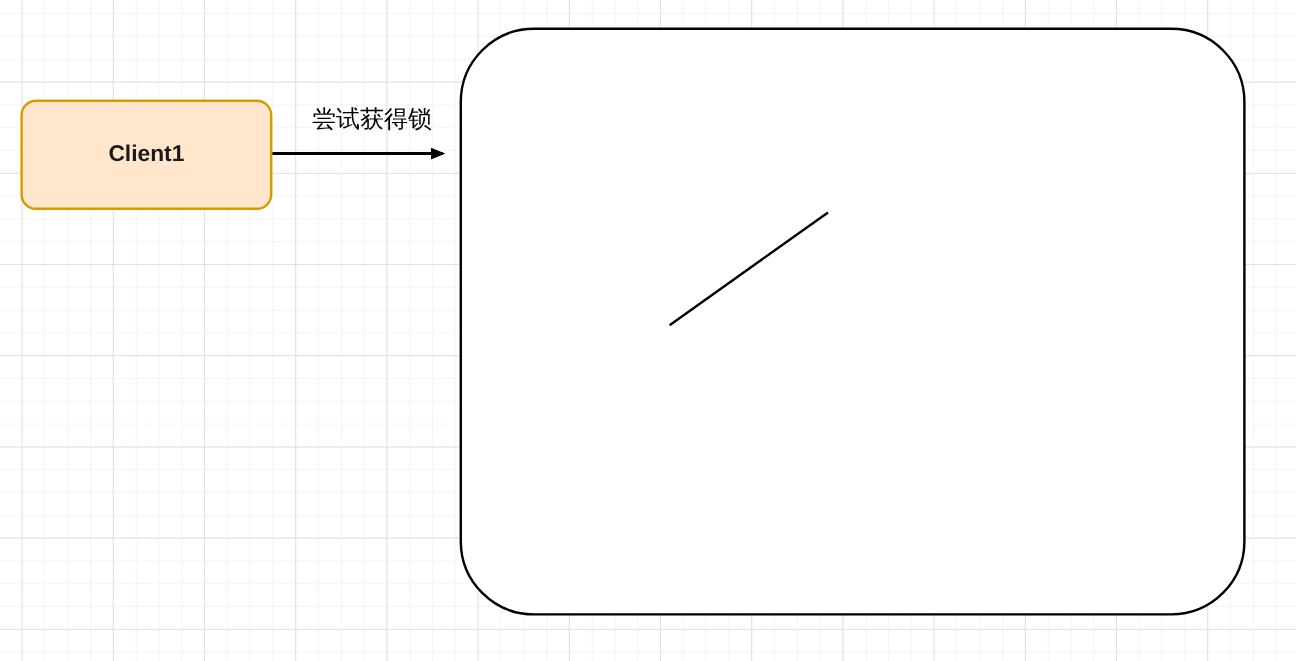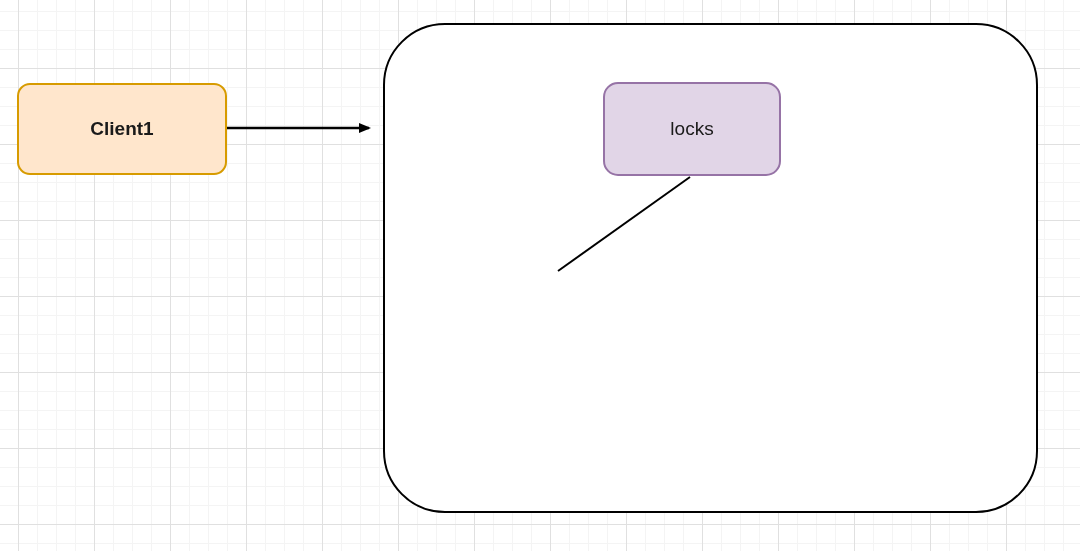--- a/index.html
+++ b/index.html
@@ -114,19 +114,17 @@
       </marker>
     </defs>
     <line x1="227" y1="128" x2="369" y2="128" stroke="#000000" stroke-width="2.5" marker-end="url(#arrowhead)" style="stroke: rgb(0, 0, 0);"></line>
     <line x1="690" y1="177" x2="558" y2="271" stroke="#000000" stroke-width="2" style="stroke: rgb(0, 0, 0);"></line>
   </svg>
 
   <div class="node node-client1" style="background-color: rgb(255, 230, 204); border-color: rgb(215, 155, 0); font-weight: bold;">
     <span class="node-label">Client1</span>
   </div>
 
+  <div class="arrow-label">尝试获得锁</div>
 
-  <div class="node node-locks" style="background-color: rgb(225, 213, 231); border-color: rgb(150, 115, 166);">
-    <span class="node-label">locks</span>
-  </div>
 
 
 </div>
 
 </body></html>

